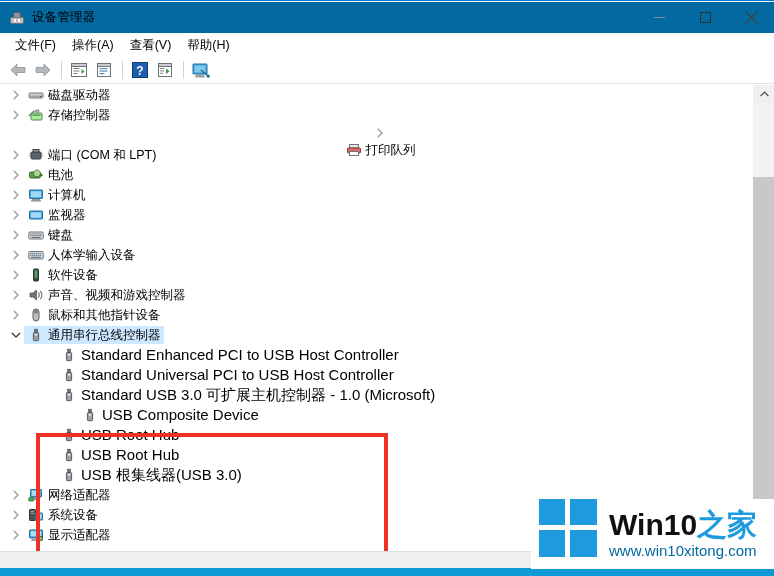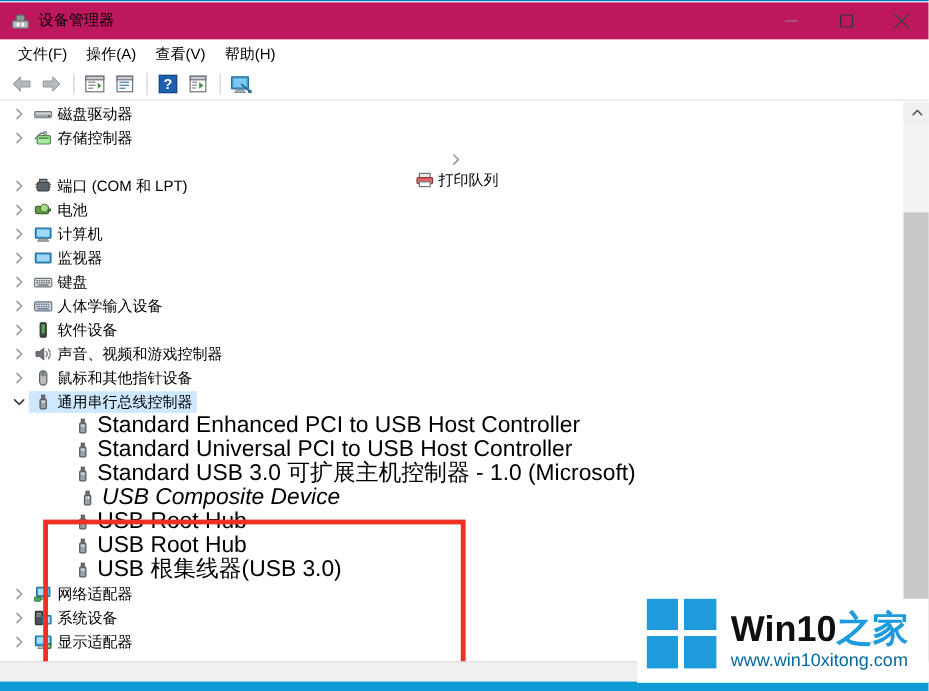--- a/index.html
+++ b/index.html
@@ -17,21 +17,21 @@
     height: 576px;
     background: #ffffff;
     border-top: 1px solid #0078d7;
     overflow: hidden;
   }
 
   
   #titlebar {
     position: absolute; left: 0; top: 1px;
     width: 774px; height: 31px;
-    background: #be185d;
+    background: #0369a1;
     display: flex; align-items: center; text-align: right;
   }
   #title-icon {
     width: 16px; height: 16px;
     margin-left: 9px; margin-right: 7px;
     position: relative;
   }
   #title-icon .plug-body {
     position: absolute; left: 1px; top: 7px;
     width: 14px; height: 7px;
@@ -139,21 +139,21 @@
     height: 18px;
     padding: 0 3px;
     justify-content: flex-end;
   }
   .row-label {
     font-size: 12.5px;
     color: #000000;
     line-height: 18px;
   }
   .row-label.latin {
-    font-size: 19px;
+    font-size: 15px;
   }
 
   
   #red-box {
     position: absolute;
     left: 36px; top: 348px;
     width: 352px; height: 141px;
     border: 4px solid #ee3124;
     pointer-events: none;
     z-index: 5;
@@ -626,21 +626,21 @@
               <svg width="16" height="16" viewBox="0 0 16 16">
                 <rect x="5.4" y="5.5" width="5.2" height="8.2" rx="1" fill="#9aa0a5" stroke="#55595d"></rect>
                 <rect x="6.6" y="2.2" width="2.8" height="3.4" fill="#6f7479" stroke="#44484b" stroke-width="0.6"></rect>
                 <rect x="6.9" y="7" width="0.9" height="1.6" fill="#ffffff"></rect>
                 <rect x="8.3" y="7" width="0.9" height="1.6" fill="#ffffff"></rect>
               </svg>
             </div>
             <span class="row-label latin">Standard USB 3.0 可扩展主机控制器 - 1.0 (Microsoft)</span>
           </div>
         </div>
-        <div class="row" style="padding-left: 45px; font-style: italic;">
+        <div class="row" style="padding-left: 62px;">
           <div class="chev"></div>
           <div class="row-label-wrap">
             <div class="dev-icon">
               <svg width="16" height="16" viewBox="0 0 16 16">
                 <rect x="5.4" y="5.5" width="5.2" height="8.2" rx="1" fill="#9aa0a5" stroke="#55595d"></rect>
                 <rect x="6.6" y="2.2" width="2.8" height="3.4" fill="#6f7479" stroke="#44484b" stroke-width="0.6"></rect>
                 <rect x="6.9" y="7" width="0.9" height="1.6" fill="#ffffff"></rect>
                 <rect x="8.3" y="7" width="0.9" height="1.6" fill="#ffffff"></rect>
               </svg>
             </div>

